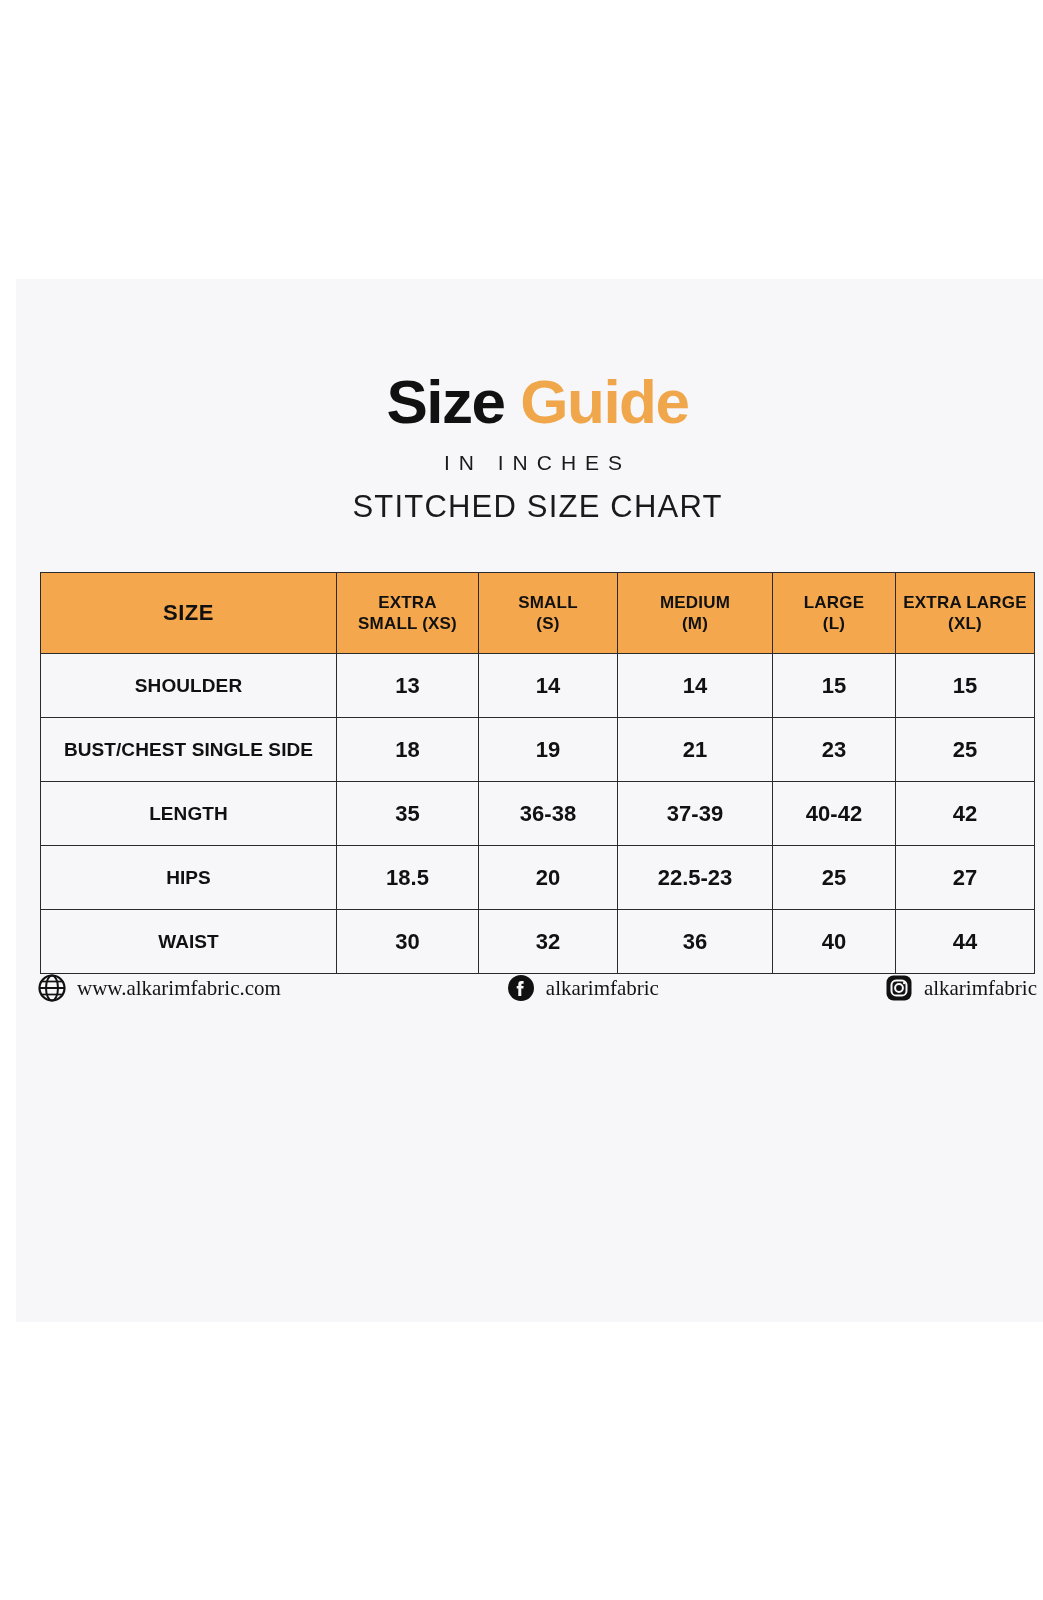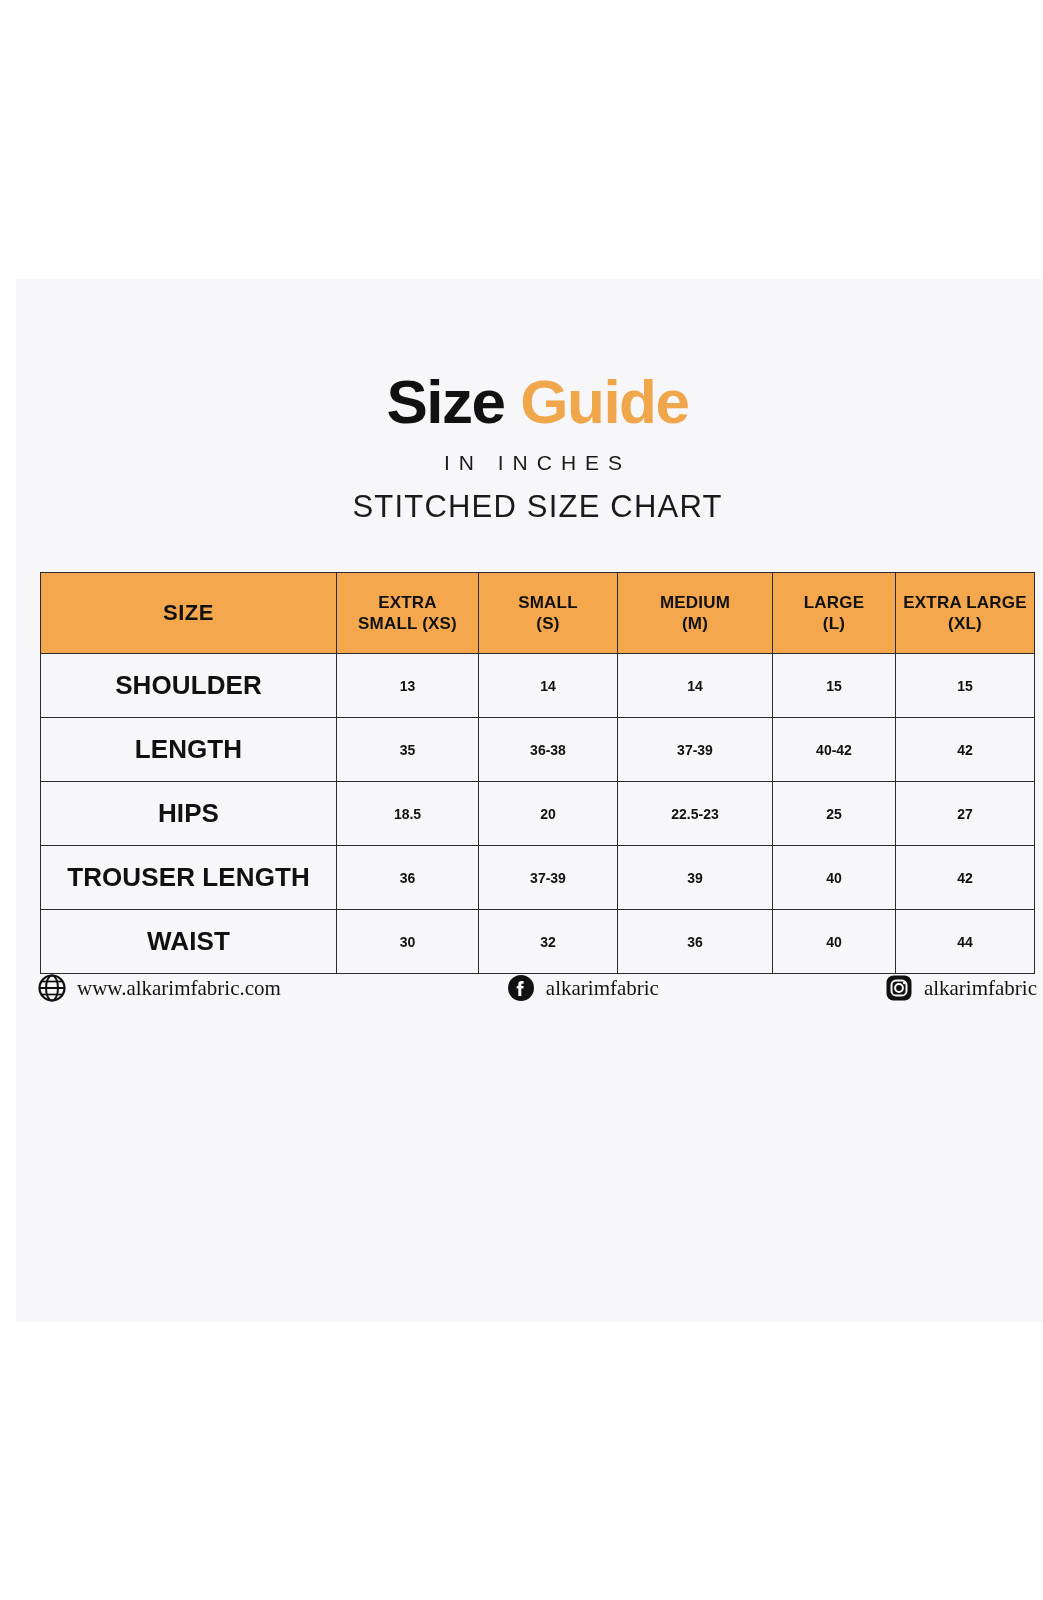--- a/index.html
+++ b/index.html
@@ -70,24 +70,24 @@
     line-height: 1.25;
     letter-spacing: 0.2px;
   }
   thead th.size-head {
     font-size: 22px;
     letter-spacing: 0.5px;
   }
   tbody td {
     background: #f7f7f9;
     height: 61px;
-    font-size: 14px;
+    font-size: 22px;
   }
   tbody td.rowlabel {
-    font-size: 26px;
+    font-size: 19px;
     letter-spacing: 0.1px;
   }
   col.c0 { width: 296px; }
   col.c1 { width: 142px; }
   col.c2 { width: 139px; }
   col.c3 { width: 155px; }
   col.c4 { width: 123px; }
   col.c5 { width: 139px; }
 
   .footer {
@@ -154,42 +154,42 @@
     <tbody>
       <tr>
         <td class="rowlabel">SHOULDER</td>
         <td>13</td>
         <td>14</td>
         <td>14</td>
         <td>15</td>
         <td>15</td>
       </tr>
       <tr>
+        <td class="rowlabel">BUST/CHEST SINGLE SIDE</td>
+        <td>18</td>
+        <td>19</td>
+        <td>21</td>
+        <td>23</td>
+        <td>25</td>
+      </tr>
+      <tr>
         <td class="rowlabel">LENGTH</td>
         <td>35</td>
         <td>36-38</td>
         <td>37-39</td>
         <td>40-42</td>
         <td>42</td>
       </tr>
       <tr>
         <td class="rowlabel">HIPS</td>
         <td>18.5</td>
         <td>20</td>
         <td>22.5-23</td>
         <td>25</td>
         <td>27</td>
-      </tr>
-      <tr>
-        <td class="rowlabel">TROUSER LENGTH</td>
-        <td>36</td>
-        <td>37-39</td>
-        <td>39</td>
-        <td>40</td>
-        <td>42</td>
       </tr>
       <tr>
         <td class="rowlabel">WAIST</td>
         <td>30</td>
         <td>32</td>
         <td>36</td>
         <td>40</td>
         <td>44</td>
       </tr>
     </tbody>

